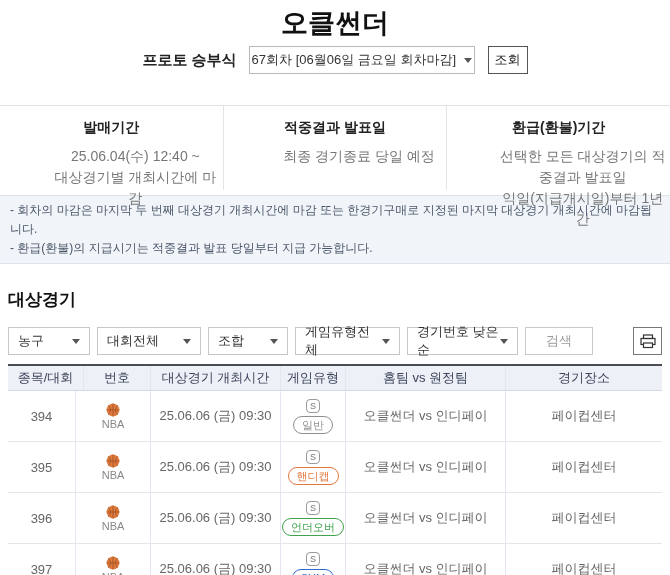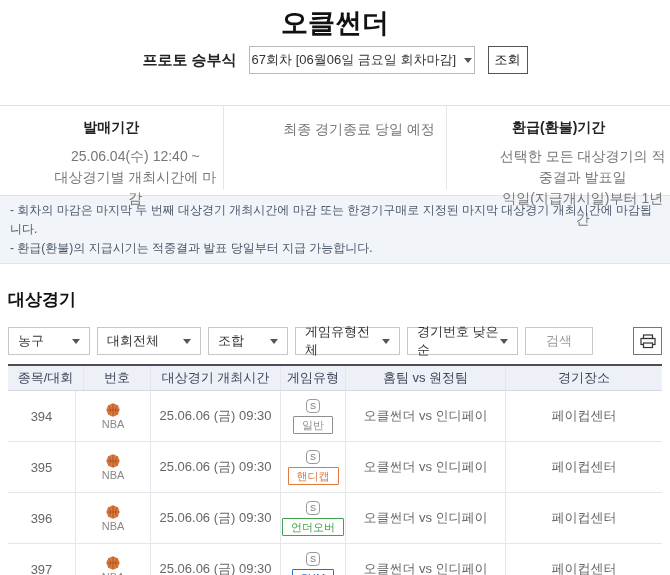--- a/index.html
+++ b/index.html
@@ -35,21 +35,21 @@
 
   .games-table { margin:9px 8px 0; border-top:2px solid #4b4c54; }
   .thead { display:flex; background:#eef0f8; border-bottom:1px solid #d4d8e4; height:25px; }
   .th { display:flex; align-items:center; justify-content:center; font-size:13px; color:#3c4459; }
   .th + .th, .td + .td { border-left:1px solid #e3e6ee; }
   .c1{width:67px;} .c2{width:75px;} .c3{width:130px;} .c4{width:65px;} .c5{width:160px;} .c6{flex:1;}
   .tr { display:flex; height:51px; border-bottom:1px solid #e4e6eb; }
   .td { display:flex; flex-direction:column; align-items:center; justify-content:center; font-size:13px; color:#666; }
   .league-name { font-size:11px; color:#888; margin-top:1px; }
   .s-badge { width:14px; height:14px; border:1px solid #9a9a9a; border-radius:4px; font-size:9px; color:#777; display:flex; align-items:center; justify-content:center; margin-bottom:3px; }
-  .type-pill { border:1px solid #999; border-radius:1px; font-size:11px; line-height:14px; padding:1px 8px; color:#888; background:#fff; }
+  .type-pill { border:1px solid #999; border-radius:9px; font-size:11px; line-height:14px; padding:1px 8px; color:#888; background:#fff; }
 </style>
 </head>
 <body>
 
 <div class="page-title">오클썬더</div>
 
 <div class="proto-row">
   <span class="proto-label">프로토 승부식</span>
   <div class="round-select">
     <span>67회차 [06월06일 금요일 회차마감]</span>
@@ -60,20 +60,21 @@
 
 <div class="top-divider"></div>
 
 <div class="info-row">
   <div class="info-col">
     <div class="info-title">발매기간</div>
     <div class="info-line">25.06.04(수) 12:40 ~</div>
     <div class="info-line">대상경기별 개최시간에 마감</div>
   </div>
   <div class="info-col">
+    <div class="info-title">적중결과 발표일</div>
     <div class="info-line">최종 경기종료 당일 예정</div>
   </div>
   <div class="info-col">
     <div class="info-title">환급(환불)기간</div>
     <div class="info-line">선택한 모든 대상경기의 적중결과 발표일</div>
     <div class="info-line">익일(지급개시일)부터 1년간</div>
   </div>
 </div>
 
 <div class="notes">

